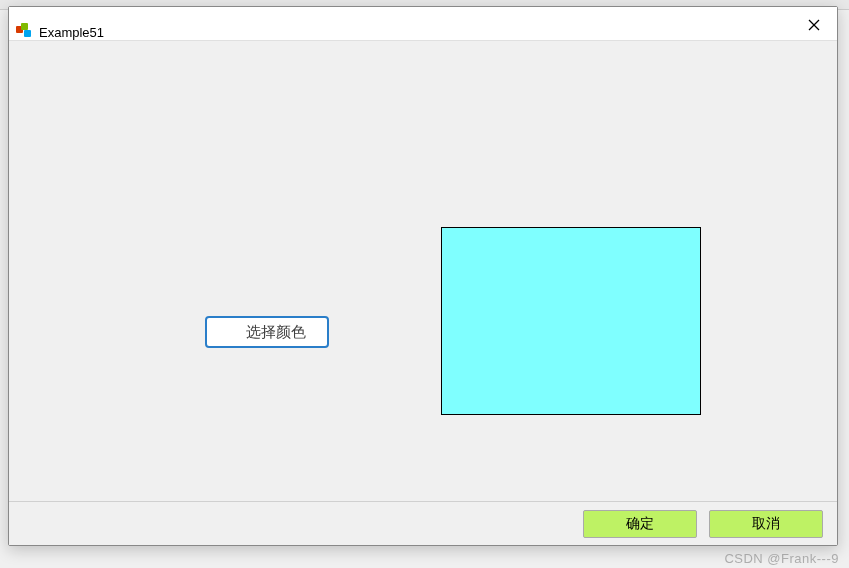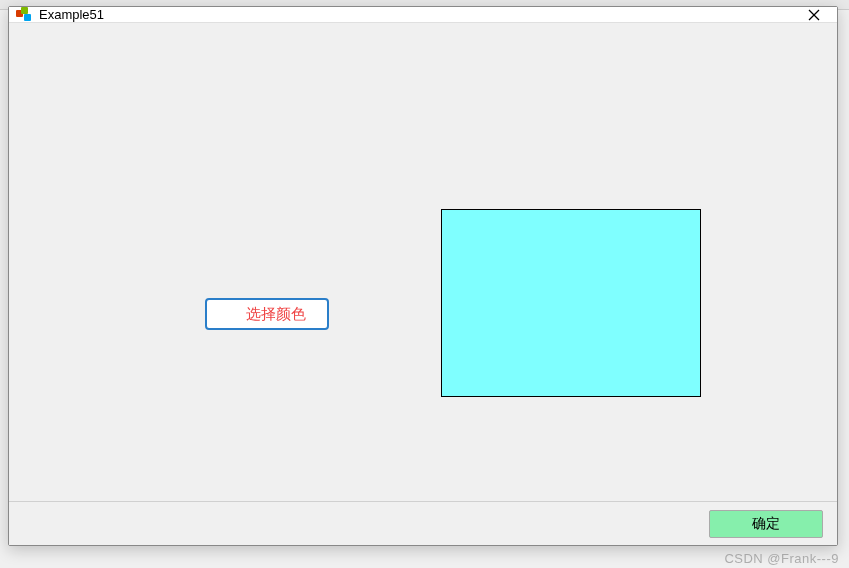--- a/index.html
+++ b/index.html
@@ -33,25 +33,25 @@
       left: 8px;
       width: 830px;
       height: 540px;
       background: #f0f0f0;
       border: 1px solid #888;
       border-radius: 2px;
       box-shadow: 0 4px 16px rgba(0,0,0,0.2);
     }
     
     .titlebar {
-      height: 16px;
+      height: 34px;
       background: #fff;
       border-bottom: 1px solid #e0e0e0;
       display: flex;
-      align-items: center;
+      align-items: flex-end;
       padding-left: 6px;
     }
     
     .titlebar-icon {
       width: 18px;
       height: 18px;
       margin-right: 6px;
       position: relative;
     }
     
@@ -91,21 +91,21 @@
       position: absolute;
       left: 196px;
       top: 275px;
       width: 124px;
       height: 32px;
       background: #fff;
       border: 2px solid #2a7ec9;
       border-radius: 4px;
       font-size: 15px;
       font-family: "Microsoft YaHei", sans-serif;
-      color: #ef4444;
+      color: #404040;
       cursor: pointer;
       display: flex;
       align-items: center;
       justify-content: center;
       padding-left: 18px;
     }
     
     .color-panel {
       position: absolute;
       left: 432px;
@@ -126,21 +126,21 @@
       display: flex;
       align-items: center;
       justify-content: flex-end;
       padding-right: 14px;
       gap: 12px;
     }
     
     .dialog-button {
       width: 114px;
       height: 28px;
-      background: #86efac;
+      background: #bef264;
       border: 1px solid #aaa;
       border-radius: 2px;
       font-size: 14px;
       font-family: "Microsoft YaHei", sans-serif;
       cursor: pointer;
       display: flex;
       align-items: center;
       justify-content: center;
       color: #000;
       text-align: right;
@@ -180,17 +180,18 @@
     </div>
   </div>
 
   <div class="dialog-body">
     <button class="select-color-button">选择颜色</button>
     <div class="color-panel" style="background:#7fffff"></div>
   </div>
 
   <div class="button-bar">
     <button class="dialog-button">确定</button>
+    <button class="dialog-button">取消</button>
   </div>
 
 </div>
 
 <div class="watermark">CSDN @Frank---9</div>
 
 </body></html>

